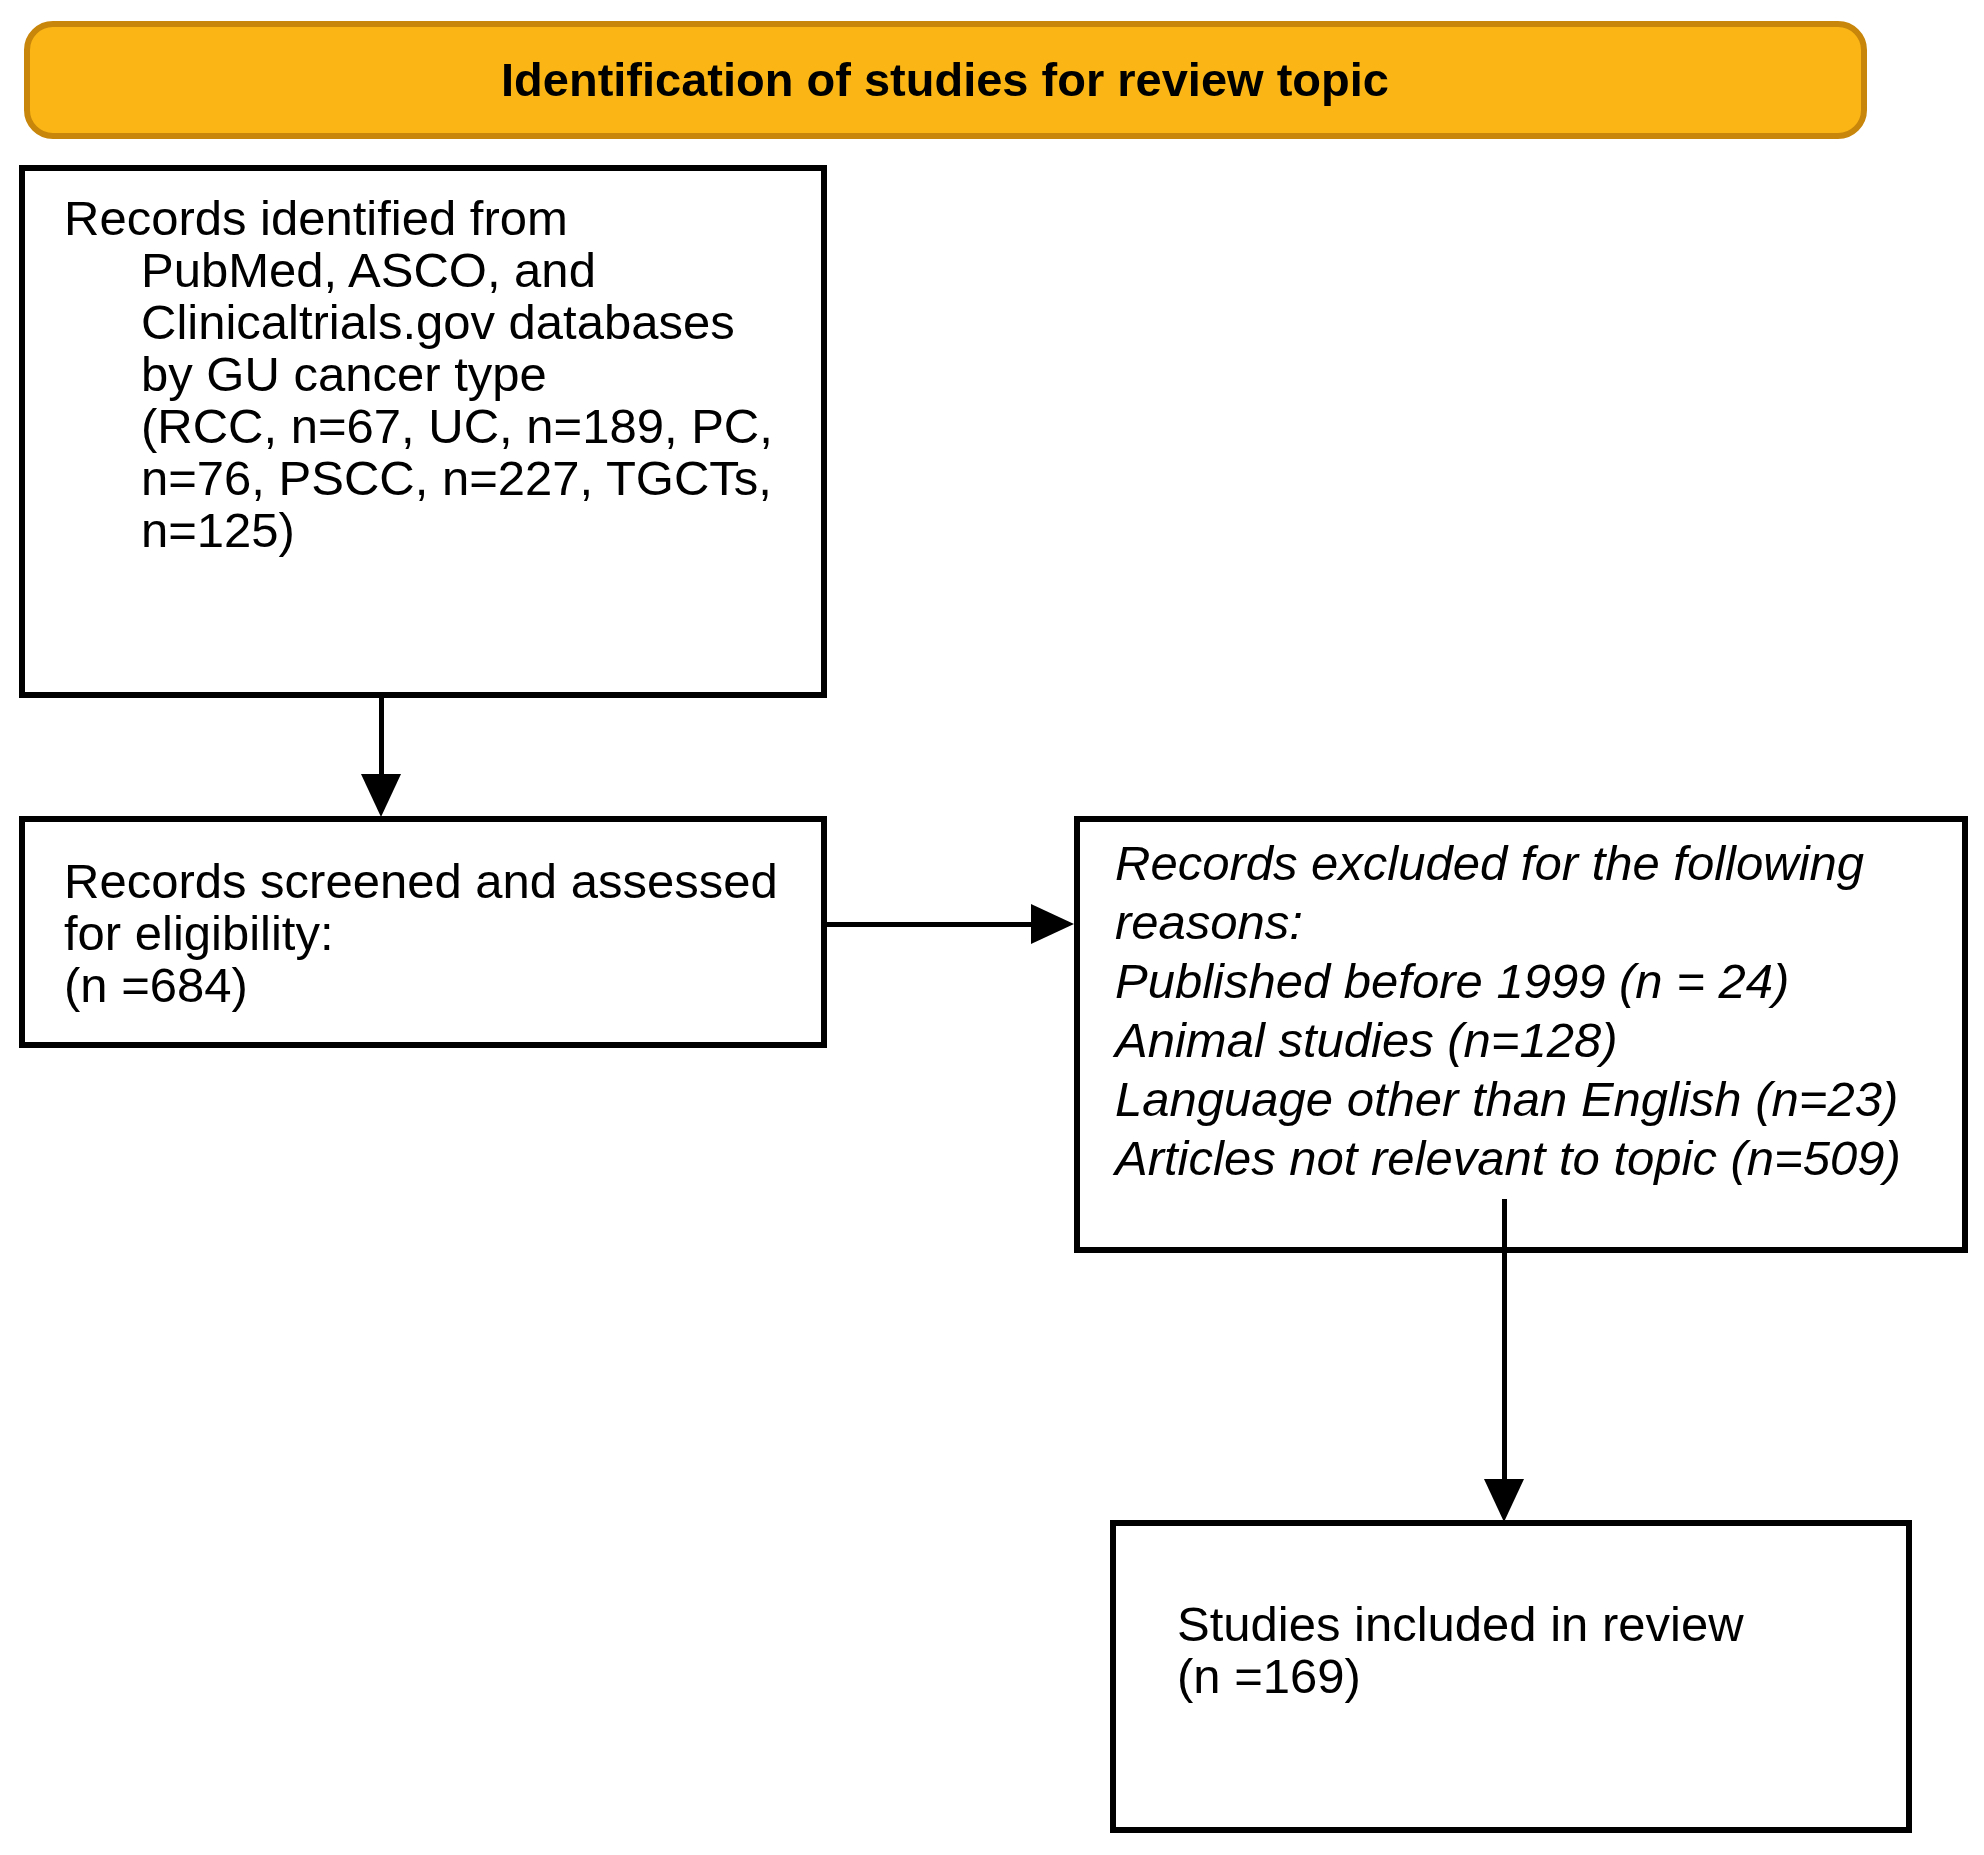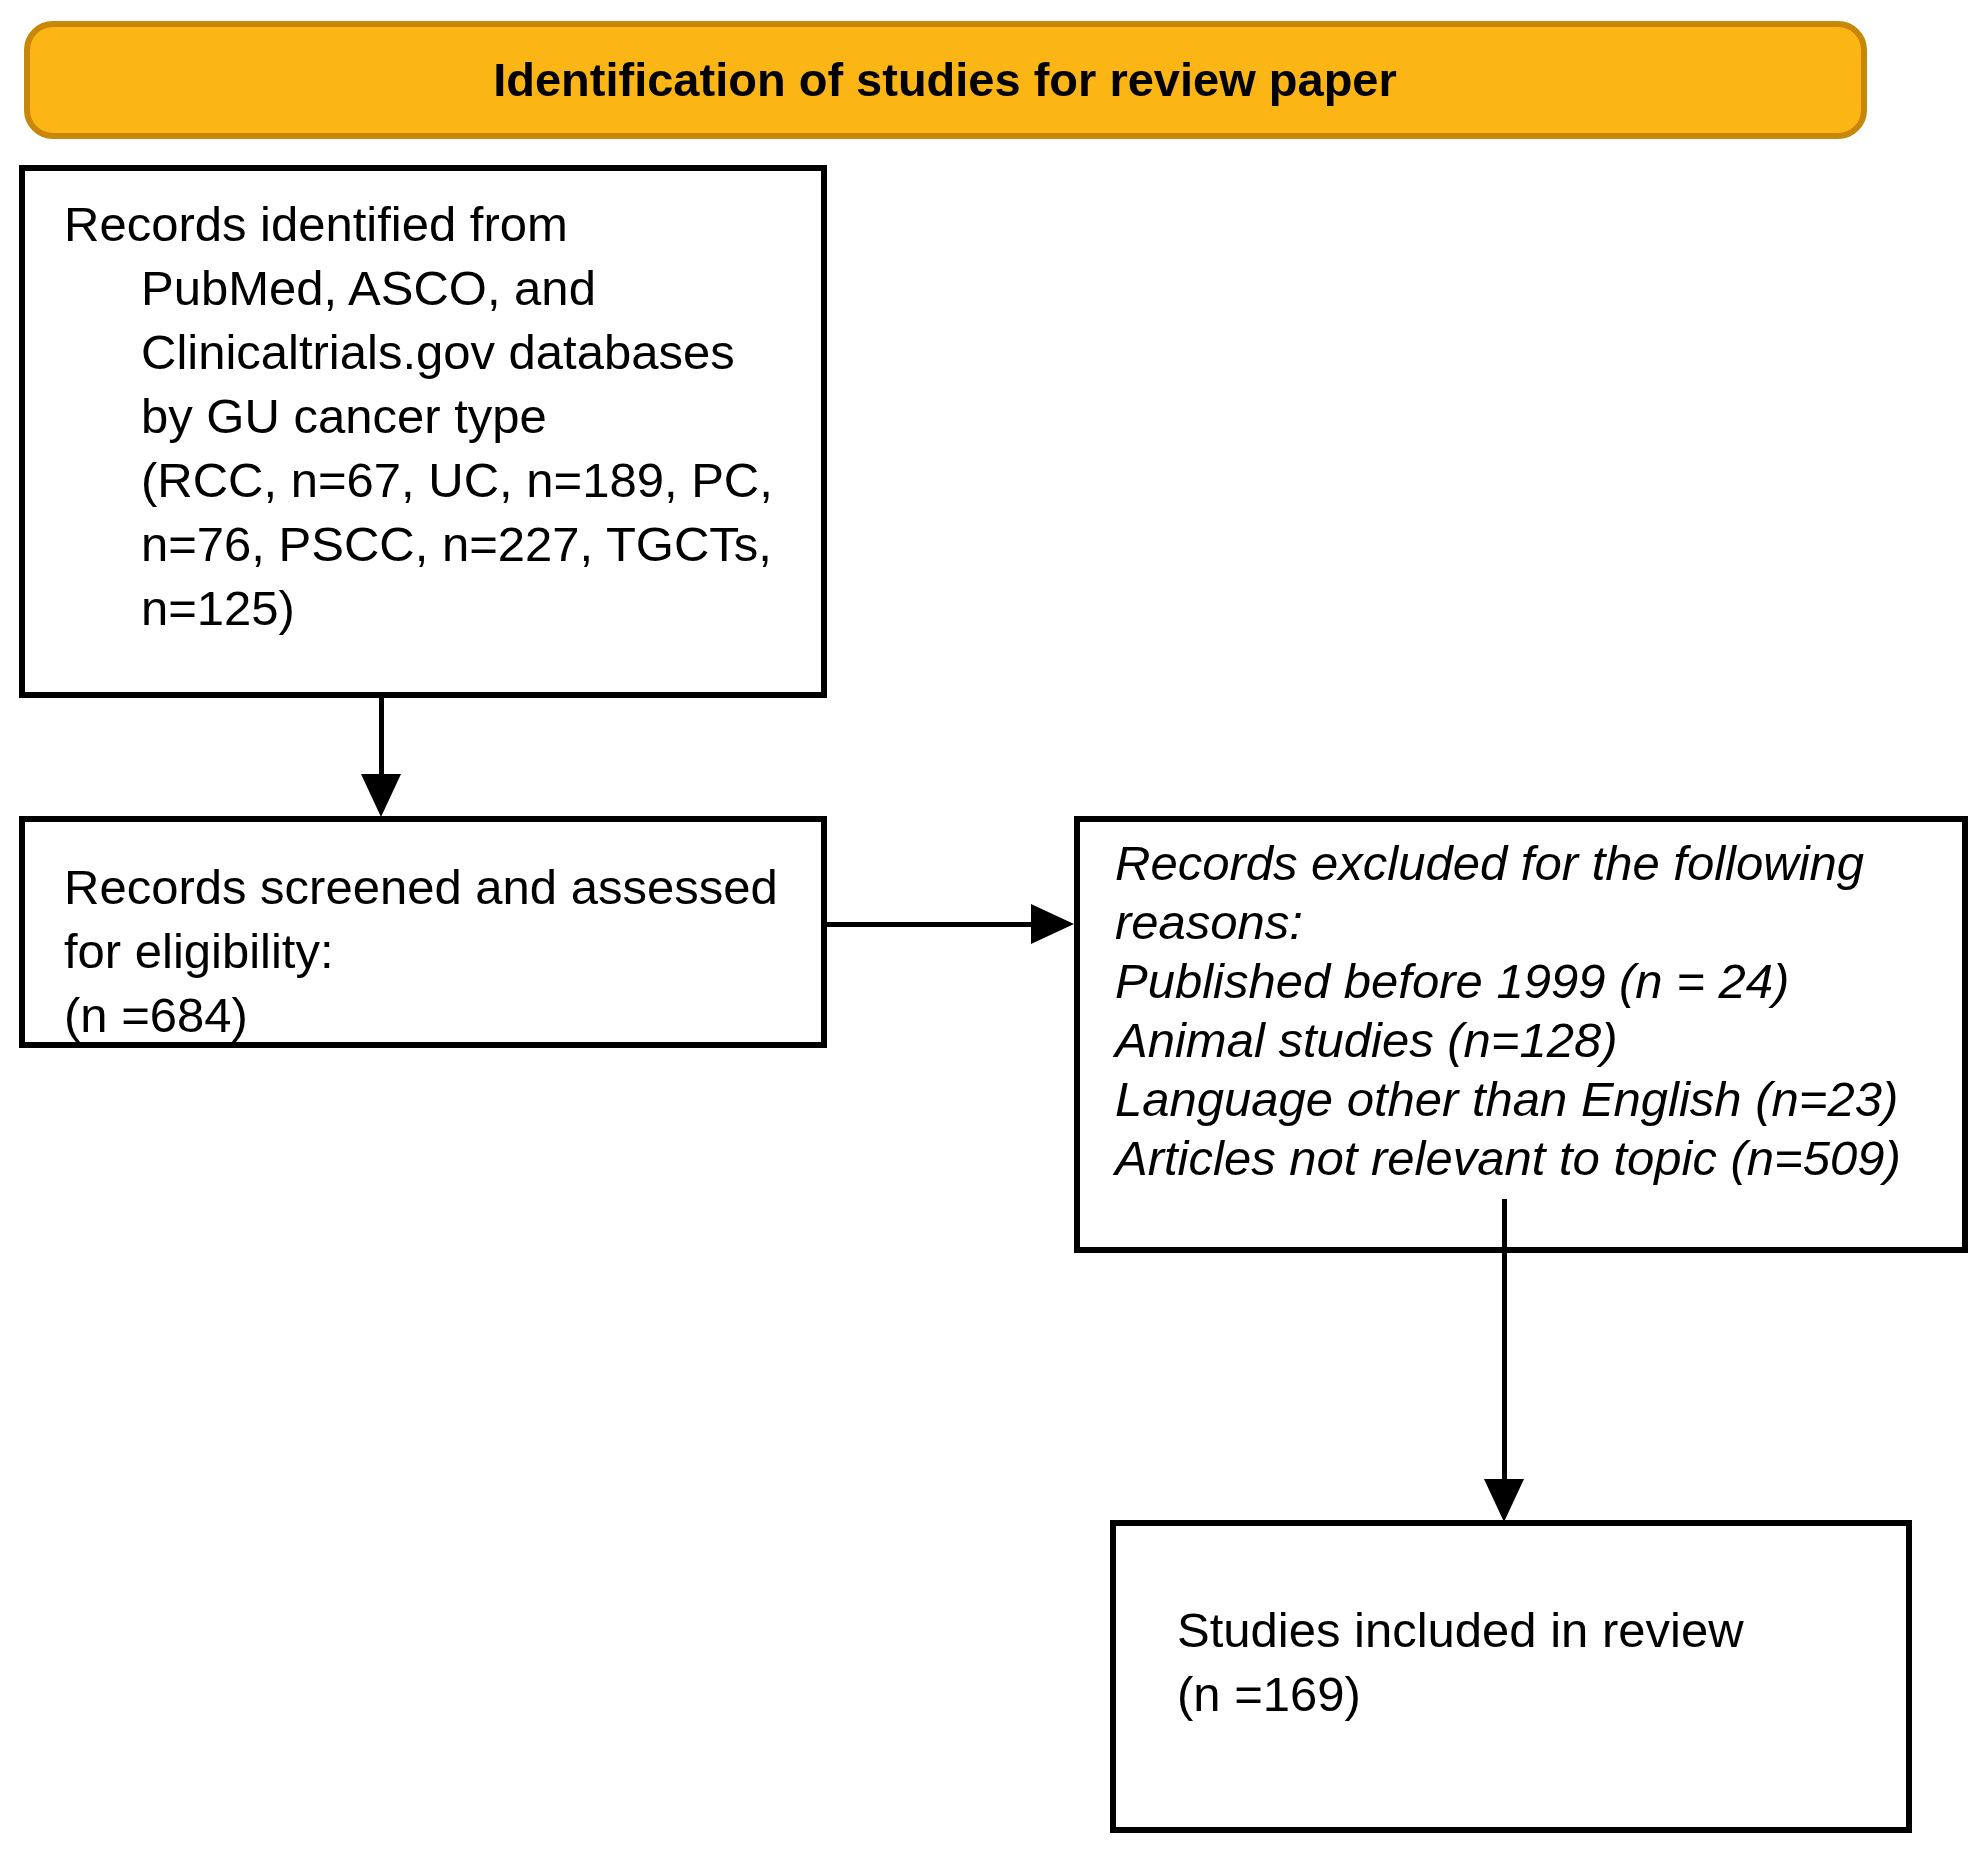--- a/index.html
+++ b/index.html
@@ -35,21 +35,21 @@
   
   .fbox {
     position: absolute;
     background: #ffffff;
     border: 6px solid #000000;
     box-sizing: border-box;
   }
   .box-text {
     display: block;
     font-size: 49px;
-    line-height: 64px;
+    line-height: 52px;
     white-space: pre-line;
   }
   .box-identification { left: 19px;  top: 165px;  width: 808px; height: 533px; }
   .box-identification .box-text { padding: 21px 21px 0 116px; text-indent: -77px; }
 
   .box-screening { left: 19px;  top: 816px; width: 808px; height: 232px; }
   .box-screening .box-text { padding: 16.7px 21px 0 39px; margin-top: 16px; }
 
   .box-exclusion { left: 1074px; top: 816px; width: 894px; height: 437px; font-style: italic; }
   .box-exclusion .box-text { padding: 12px 20px 0 35px; line-height: 59px; }
@@ -85,21 +85,21 @@
   
   .arrow-3 .line-v { left: 1502px; top: 1199px; height: 284px; }
   .arrow-3 .head-down { left: 1484px; top: 1479px; }
 </style>
 </head>
 <body>
 
 <div class="canvas">
 
   <div class="banner">
-    <span class="title">Identification of studies for review paper</span>
+    <span class="title">Identification of studies for review topic</span>
   </div>
 
   <div class="fbox box-identification">
     <span class="box-text">Records identified from
 PubMed, ASCO, and
 Clinicaltrials.gov databases
 by GU cancer type
 (RCC, n=67, UC, n=189, PC,
 n=76, PSCC, n=227, TGCTs,
 n=125)</span>

